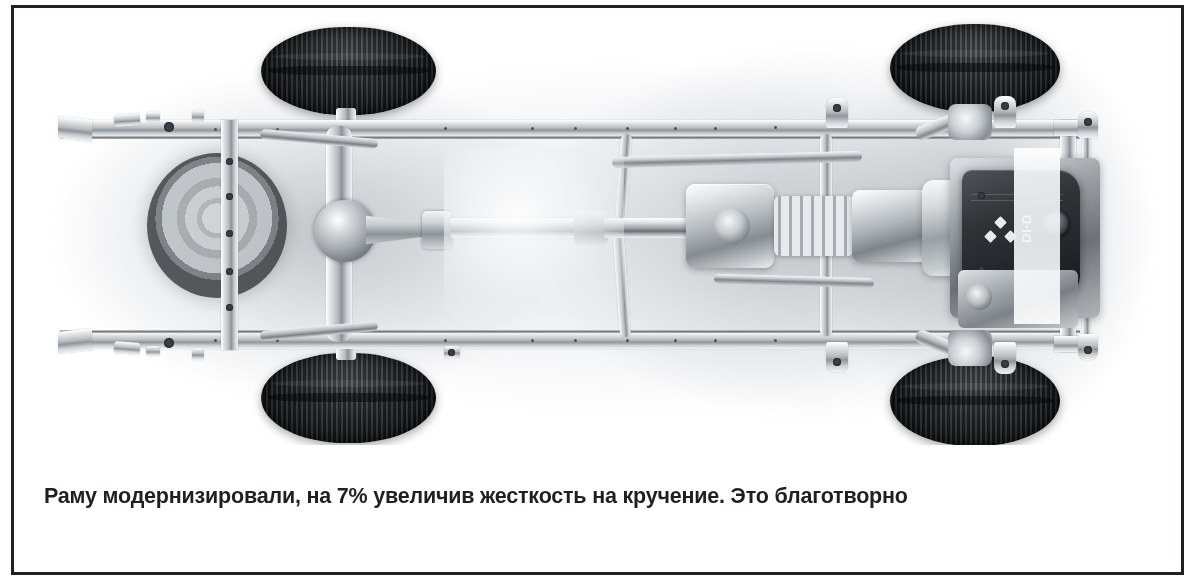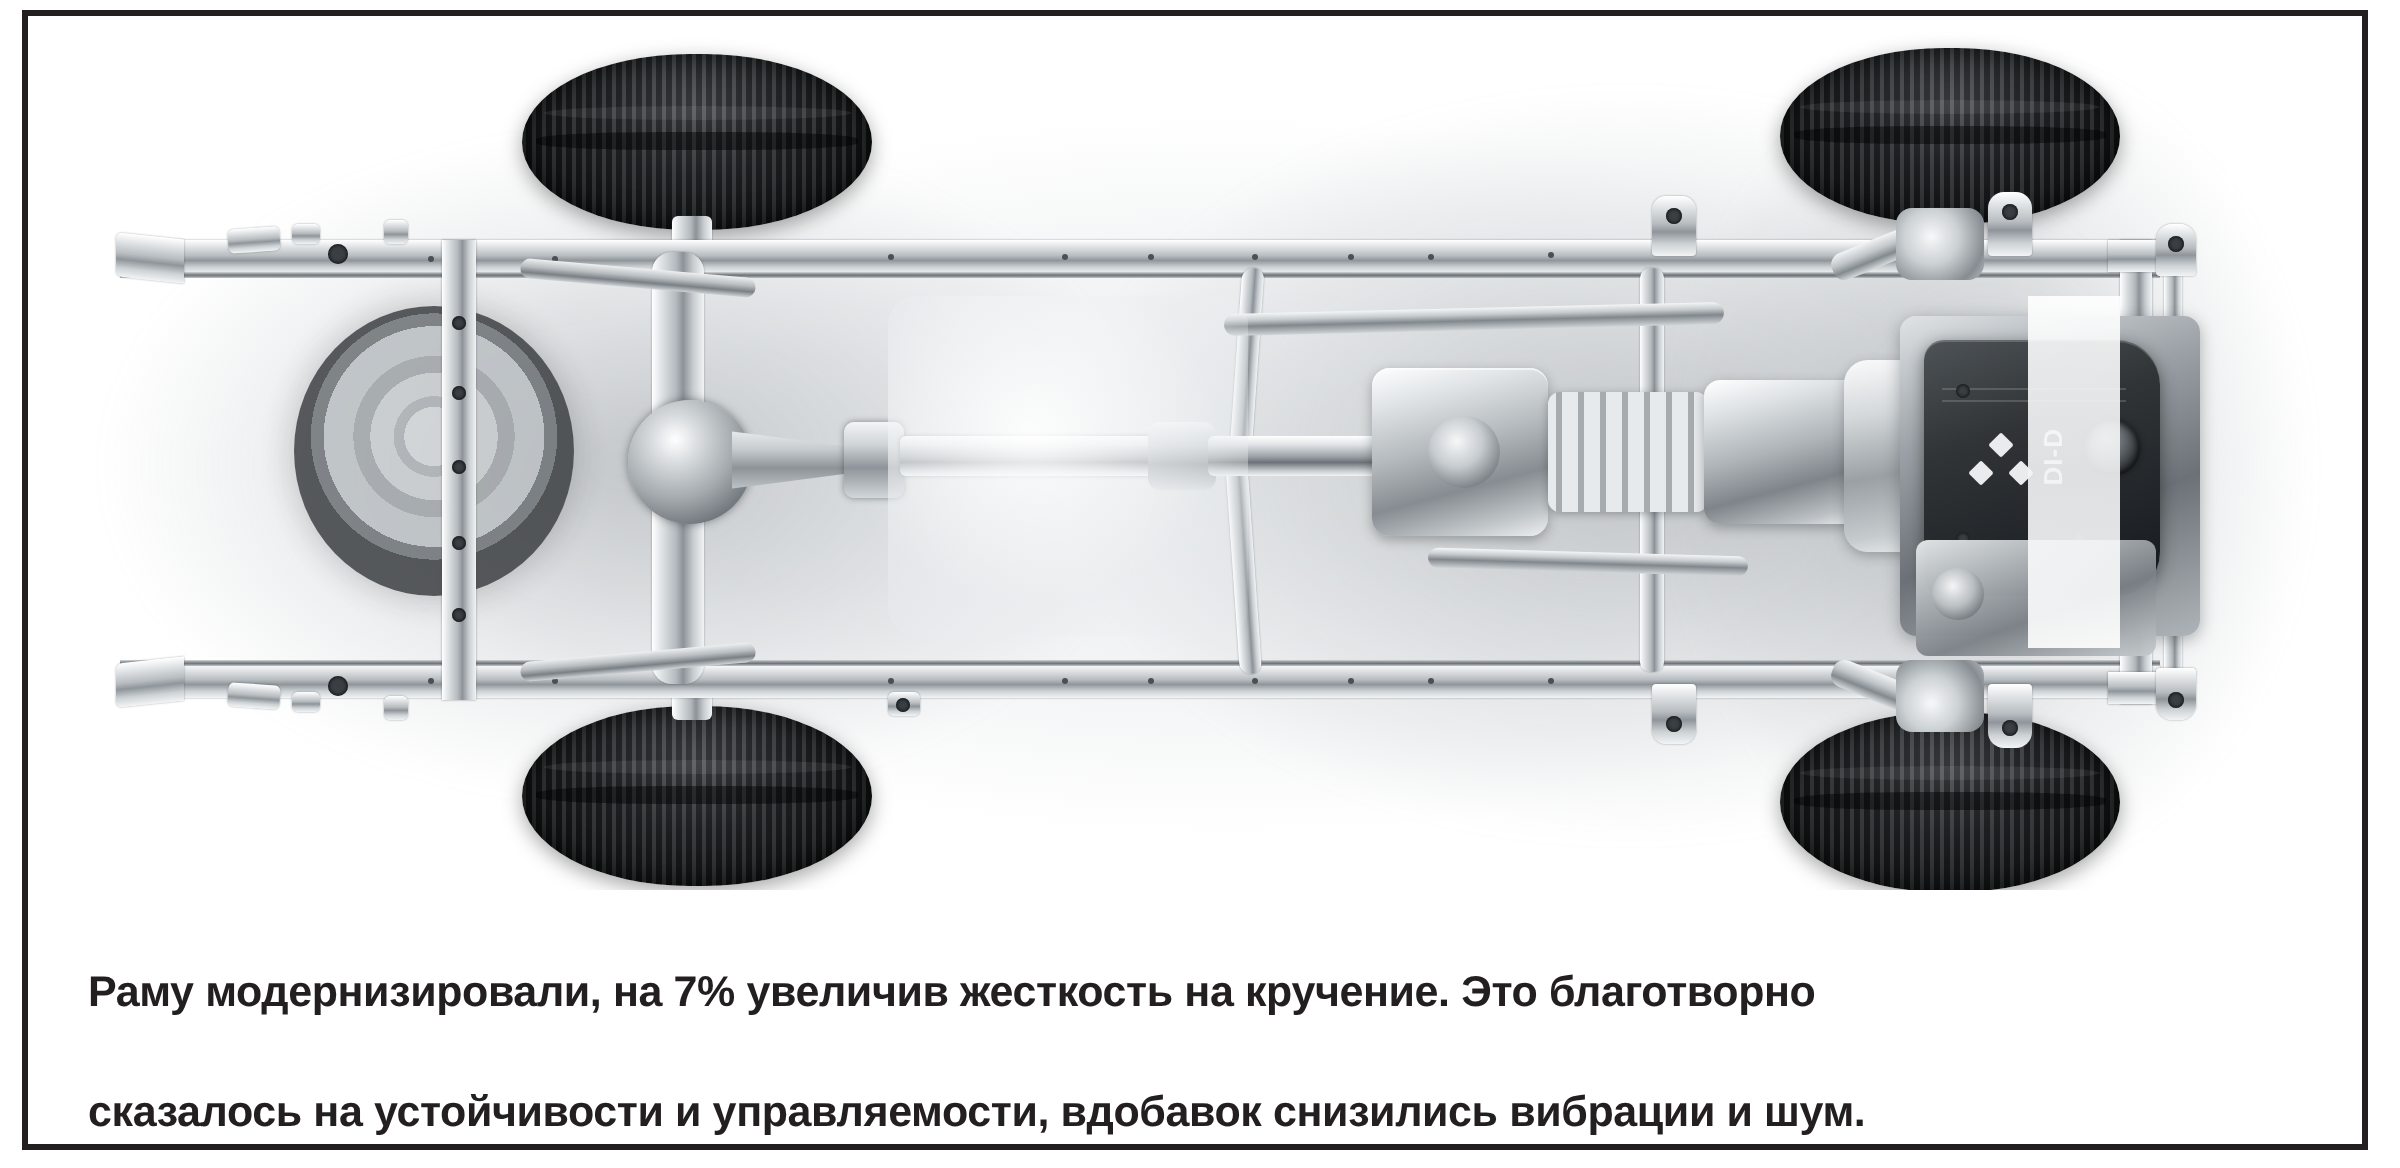--- a/index.html
+++ b/index.html
@@ -390,19 +390,18 @@
     <div class="metal" style="left:178px; top:102px; width:12px; height:12px; border-radius:3px;"></div>
     <div class="metal" style="left:132px; top:338px; width:14px; height:10px; border-radius:3px;"></div>
     <div class="metal" style="left:178px; top:340px; width:12px; height:12px; border-radius:3px;"></div>
     <div class="metal" style="left:430px; top:338px; width:16px; height:12px; border-radius:3px;"></div>
     <div class="hole" style="left:434px; top:341px; width:7px; height:7px;"></div>
 
   </div>
 
   <div id="caption">
     <span class="cap-line">Раму модернизировали, на 7% увеличив жесткость на кручение. Это благотворно</span>
-    <span class="cap-line">сказалось на устойчивости и управляемости, вдобавок снизились вибрации и шум.</span>
     
   </div>
 
   <div id="frame-border"></div>
 
 </div>
 
 </body></html>

